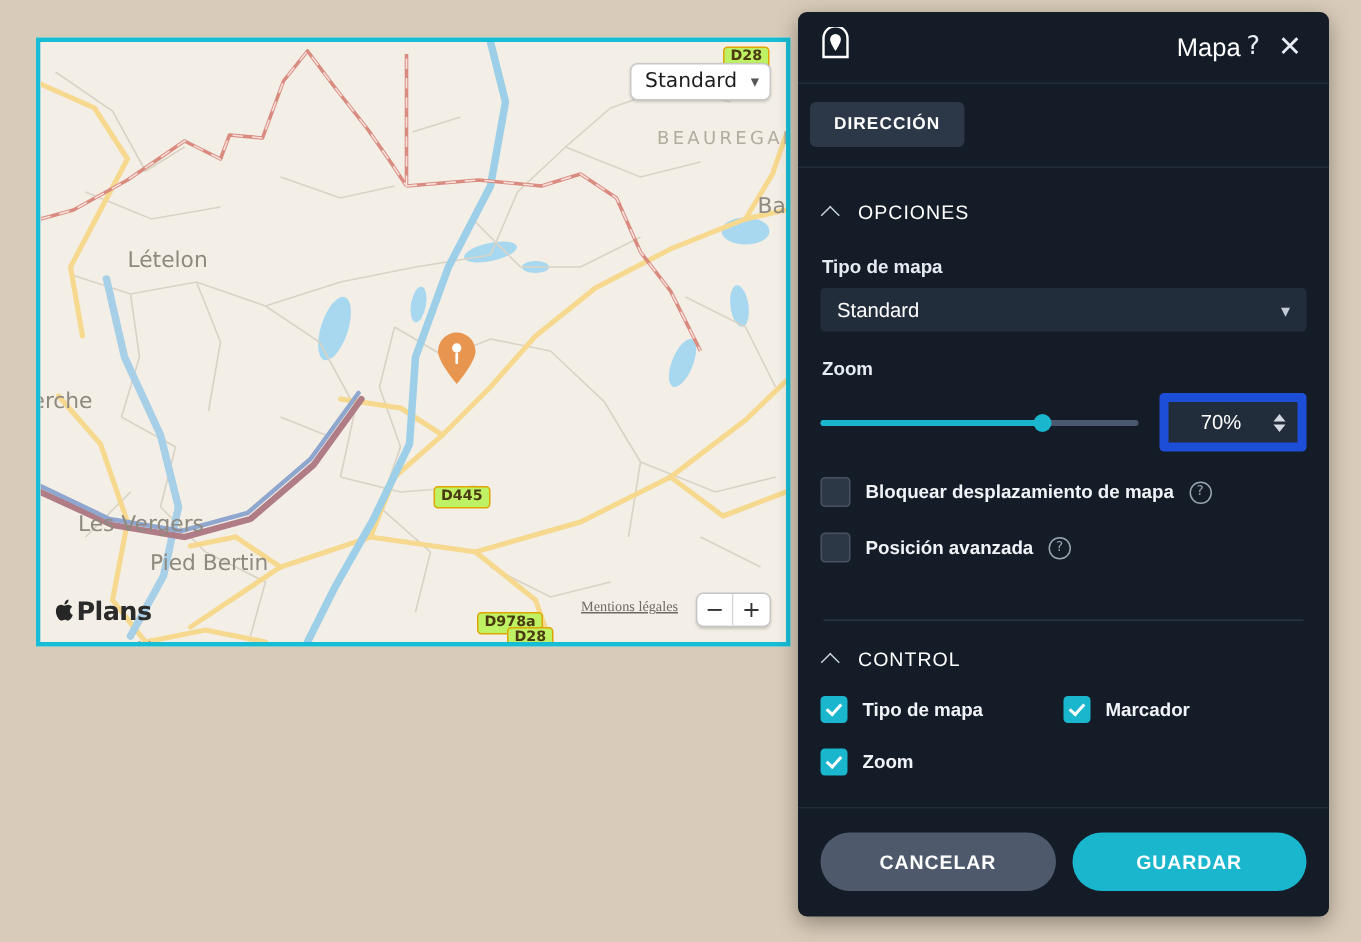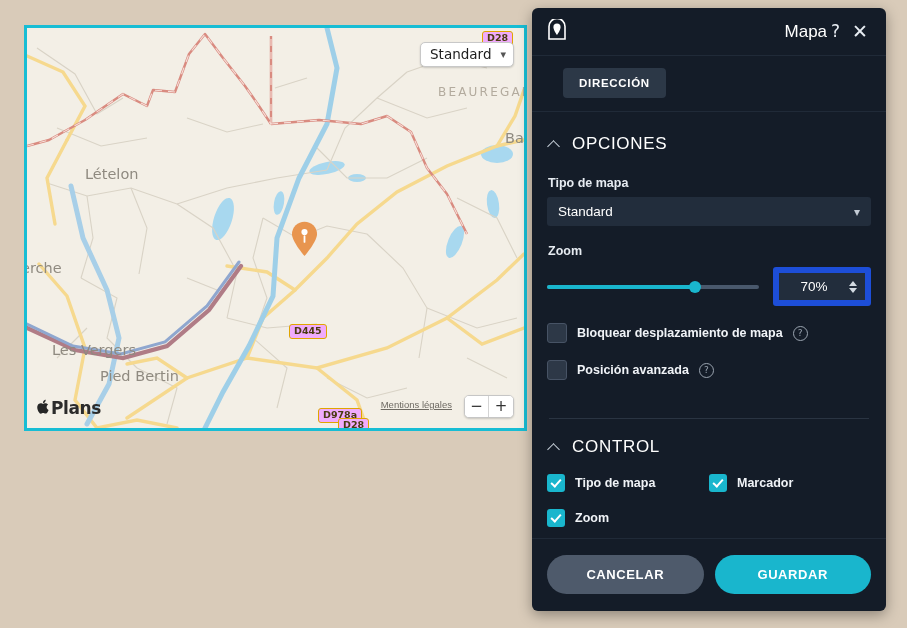--- a/index.html
+++ b/index.html
@@ -46,21 +46,21 @@
     color: #8f8a80;
   }
   .map-label.region {
     font-size: 12px;
     letter-spacing: 2.2px;
     color: #b3ab9e;
   }
 
   .road-shield {
     position: absolute;
-    background: #f0abfc;
+    background: #bef264;
     border: 1.2px solid #e0a500;
     border-radius: 3px;
     color: #4a3a10;
     font-size: 9.5px;
     font-weight: bold;
     font-family: "DejaVu Sans", sans-serif;
     padding: 1px 4px 2px 4px;
     line-height: 10px;
   }
 
@@ -122,21 +122,21 @@
   }
   #map-zoom-ctl button:first-child { border-right: 1px solid #d4d4d4; }
 
   #map-legal {
     position: absolute;
     right: 72px;
     bottom: 18px;
     font-size: 9.5px;
     color: #6e6a63;
     text-decoration: underline;
-    font-family: Liberation Sans, sans-serif;
+    font-family: Liberation Serif, serif;
     cursor: pointer;
   }
 
   #map-attribution {
     position: absolute;
     left: 10px;
     bottom: 10px;
     display: flex;
     align-items: center;
     gap: 1px;
@@ -192,21 +192,21 @@
     line-height: 1;
     font-family: "DejaVu Sans", sans-serif;
   }
   #help-btn { font-size: 17px; }
   #close-btn { font-size: 19px; margin-left: 4px; }
 
   #panel-tabs {
     flex: 0 0 auto;
     display: flex;
     gap: 8px;
-    padding: 12px 15px 13px 31px;
+    padding: 12px 15px 13px 8px;
     border-bottom: 1px solid #202a38;
   }
   .tab {
     border: none;
     border-radius: 4px;
     font-size: 11.5px;
     font-weight: bold;
     letter-spacing: 0.7px;
     padding: 9px 16px;
     cursor: pointer;
@@ -219,21 +219,21 @@
     flex: 1 1 auto;
     overflow: hidden;
     padding: 0 15px;
   }
 
   .section-head {
     display: flex;
     align-items: center;
     gap: 12px;
     color: #ffffff;
-    font-size: 17px;
+    font-size: 13px;
     letter-spacing: 0.7px;
     cursor: pointer;
   }
   #section-opciones { padding: 22px 0 0 2px; }
   #section-control  { padding: 18px 0 0 2px; }
   .caret {
     width: 11px; height: 7px;
     position: relative;
   }
   .caret::before {

